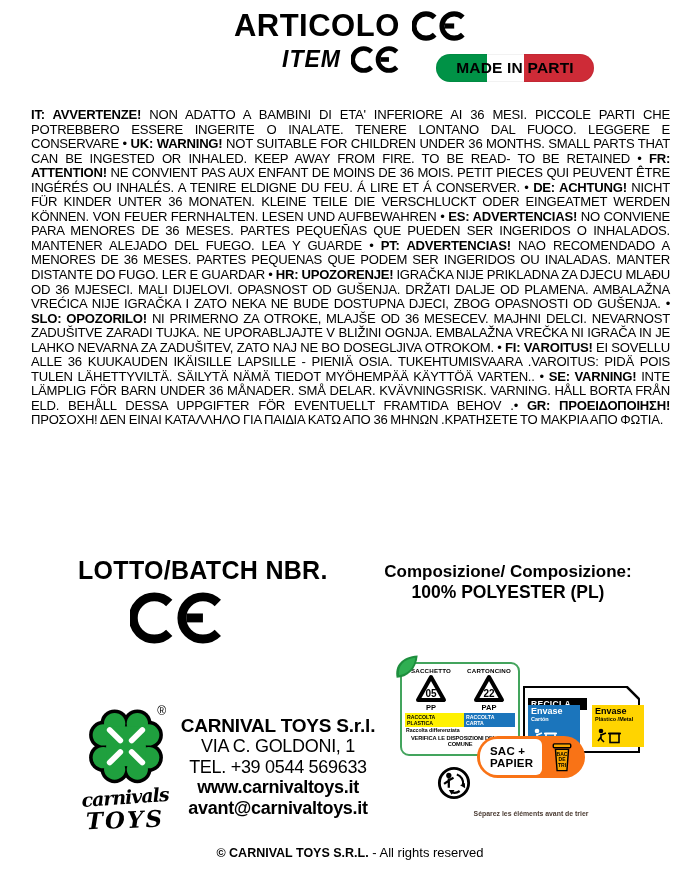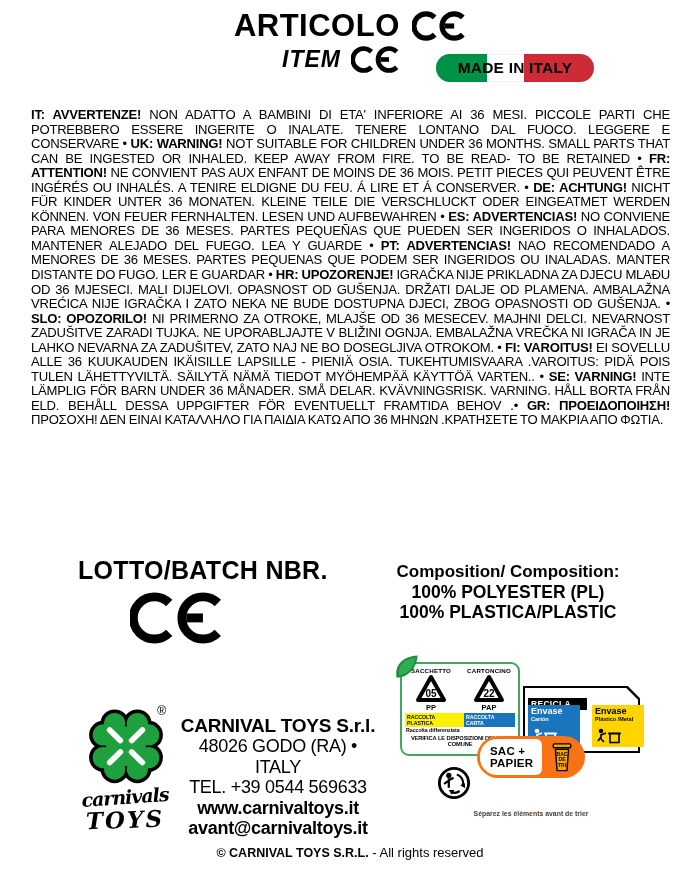--- a/index.html
+++ b/index.html
@@ -96,35 +96,34 @@
   </div>
   <div class="subtitle-row">
     <span class="subtitle">ITEM</span>
     <svg class="ce small" viewBox="0 0 116 64">
       <path d="M48.4 13.6 A26 26 0 1 0 48.4 50.4" fill="none" stroke="#000" stroke-width="11"></path>
       <path d="M108.4 13.6 A26 26 0 1 0 108.4 50.4" fill="none" stroke="#000" stroke-width="11"></path>
       <line x1="69.5" y1="32" x2="90" y2="32" stroke="#000" stroke-width="11"></line>
     </svg>
   </div>
 </div>
-<div class="made-in" style="background: linear-gradient(90deg, rgb(0, 146, 70) 0px, rgb(0, 146, 70) 32%, rgb(255, 255, 255) 32%, rgb(255, 255, 255) 56%, rgb(206, 43, 55) 56%, rgb(206, 43, 55) 100%);">MADE IN ITALY</div>
+<div class="made-in" style="background: linear-gradient(90deg, rgb(0, 146, 70) 0px, rgb(0, 146, 70) 32%, rgb(255, 255, 255) 32%, rgb(255, 255, 255) 56%, rgb(206, 43, 55) 56%, rgb(206, 43, 55) 100%);">MADE IN PARTI</div>
 
 <div class="warnings"><b>IT: AVVERTENZE!</b><span> NON ADATTO A BAMBINI DI ETA' INFERIORE AI 36 MESI. PICCOLE PARTI CHE POTREBBERO ESSERE INGERITE O INALATE. TENERE LONTANO DAL FUOCO. LEGGERE E CONSERVARE •</span><b> UK: WARNING!</b><span> NOT SUITABLE FOR CHILDREN UNDER 36 MONTHS. SMALL PARTS THAT CAN BE INGESTED OR INHALED. KEEP AWAY FROM FIRE. TO BE READ- TO BE RETAINED •</span><b> FR: ATTENTION!</b><span> NE CONVIENT PAS AUX ENFANT DE MOINS DE 36 MOIS. PETIT PIECES QUI PEUVENT ÊTRE  INGÉRÉS OU INHALÉS. A TENIRE ELDIGNE DU FEU. Á LIRE ET Á CONSERVER. •</span><b> DE: ACHTUNG!</b><span> NICHT FÜR KINDER UNTER 36 MONATEN. KLEINE TEILE DIE VERSCHLUCKT ODER EINGEATMET WERDEN KÖNNEN. VON FEUER FERNHALTEN. LESEN UND AUFBEWAHREN •</span><b> ES: ADVERTENCIAS!</b><span> NO CONVIENE PARA MENORES DE 36 MESES. PARTES PEQUEÑAS QUE PUEDEN SER INGERIDOS O INHALADOS. MANTENER ALEJADO DEL FUEGO. LEA Y GUARDE •</span><b> PT: ADVERTENCIAS!</b><span> NAO RECOMENDADO A MENORES DE 36 MESES. PARTES PEQUENAS QUE PODEM SER INGERIDOS OU INALADAS. MANTER DISTANTE DO FUGO. LER E GUARDAR •</span><b> HR: UPOZORENJE!</b><span> IGRAČKA NIJE PRIKLADNA ZA DJECU MLAĐU OD 36 MJESECI. MALI DIJELOVI. OPASNOST OD GUŠENJA. DRŽATI DALJE OD PLAMENA. AMBALAŽNA VREĆICA NIJE IGRAČKA I ZATO NEKA NE BUDE DOSTUPNA DJECI, ZBOG OPASNOSTI OD GUŠENJA. •</span><b> SLO: OPOZORILO!</b><span> NI PRIMERNO ZA OTROKE, MLAJŠE OD 36 MESECEV. MAJHNI DELCI. NEVARNOST ZADUŠITVE ZARADI TUJKA. NE UPORABLJAJTE V BLIŽINI OGNJA. EMBALAŽNA VREČKA NI IGRAČA IN JE LAHKO NEVARNA ZA ZADUŠITEV, ZATO NAJ NE BO DOSEGLJIVA OTROKOM. •</span><b> FI: VAROITUS!</b><span> EI SOVELLU ALLE 36 KUUKAUDEN IKÄISILLE LAPSILLE - PIENIÄ OSIA. TUKEHTUMISVAARA .VAROITUS: PIDÄ POIS TULEN LÄHETTYVILTÄ. SÄILYTÄ NÄMÄ TIEDOT MYÖHEMPÄÄ KÄYTTÖÄ VARTEN.. •</span><b> SE: VARNING!</b><span> INTE LÄMPLIG FÖR BARN UNDER 36 MÅNADER. SMÅ DELAR. KVÄVNINGSRISK. VARNING. HÅLL BORTA FRÅN ELD. BEHÅLL DESSA UPPGIFTER FÖR EVENTUELLT FRAMTIDA BEHOV .•</span><b> GR: ΠΡΟΕΙΔΟΠΟΙΗΣΗ!</b><span> ΠΡΟΣΟΧΗ! ΔΕΝ ΕΙΝΑΙ ΚΑΤΑΛΛΗΛΟ ΓΙΑ ΠΑΙΔΙΑ ΚΑΤΩ ΑΠΟ 36 ΜΗΝΩΝ .ΚΡΑΤΗΣΕΤΕ ΤΟ ΜΑΚΡΙΑ ΑΠΟ ΦΩΤΙΑ.</span></div>
 
 <div class="lotto-label">LOTTO/BATCH NBR.</div>
 <svg class="big-ce" viewBox="0 0 116 64">
   <path d="M48.4 13.6 A26 26 0 1 0 48.4 50.4" fill="none" stroke="#000" stroke-width="11"></path>
   <path d="M108.4 13.6 A26 26 0 1 0 108.4 50.4" fill="none" stroke="#000" stroke-width="11"></path>
   <line x1="69.5" y1="32" x2="90" y2="32" stroke="#000" stroke-width="11"></line>
 </svg>
 
 <div class="composition">
-  <div class="comp-title">Composition/ Composition:</div>
+  <div class="comp-title">Composizione/ Composizione:</div>
   <div class="comp-line">100% POLYESTER (PL)</div>
-  <div class="comp-line">100% PLASTICA/PLASTIC</div>
 </div>
 
 <div class="recycle-box">
   <svg class="leaf" viewBox="0 0 24 24">
     <path d="M4 22 C2 12 8 4 22 3 C21 15 13 22 4 22 Z" fill="#1E8E3E"></path>
     <path d="M6 20 C5 12 10 6 20 5 C19 14 13 19 6 20 Z" fill="#2FAF52"></path>
   </svg>
   <div class="rb-cols">
     <div class="rb-col">
       <span class="rb-name">SACCHETTO</span>
@@ -238,21 +237,21 @@
     <line x1="54" y1="70" x2="39" y2="85"></line>
     <line x1="70" y1="70" x2="85" y2="85"></line>
   </g>
   <text x="106" y="18" font-size="17">®</text>
 </svg>
 <div class="logo-carnivals">carnivals</div>
 <div class="logo-toys">TOYS</div>
 
 <div class="address">
   <div class="addr-company">CARNIVAL TOYS S.r.l.</div>
-  <div class="addr-line">48026 GODO (RA) • ITALY</div>
+  <div class="addr-line">VIA C. GOLDONI, 1</div>
   <div class="addr-line">TEL. +39 0544 569633</div>
   <div class="addr-bold">www.carnivaltoys.it</div>
   <div class="addr-bold">avant@carnivaltoys.it</div>
 </div>
 
 <div class="footer">
   <b>© CARNIVAL TOYS S.R.L.</b><span> - All rights reserved</span>
 </div>
 
 </body></html>

